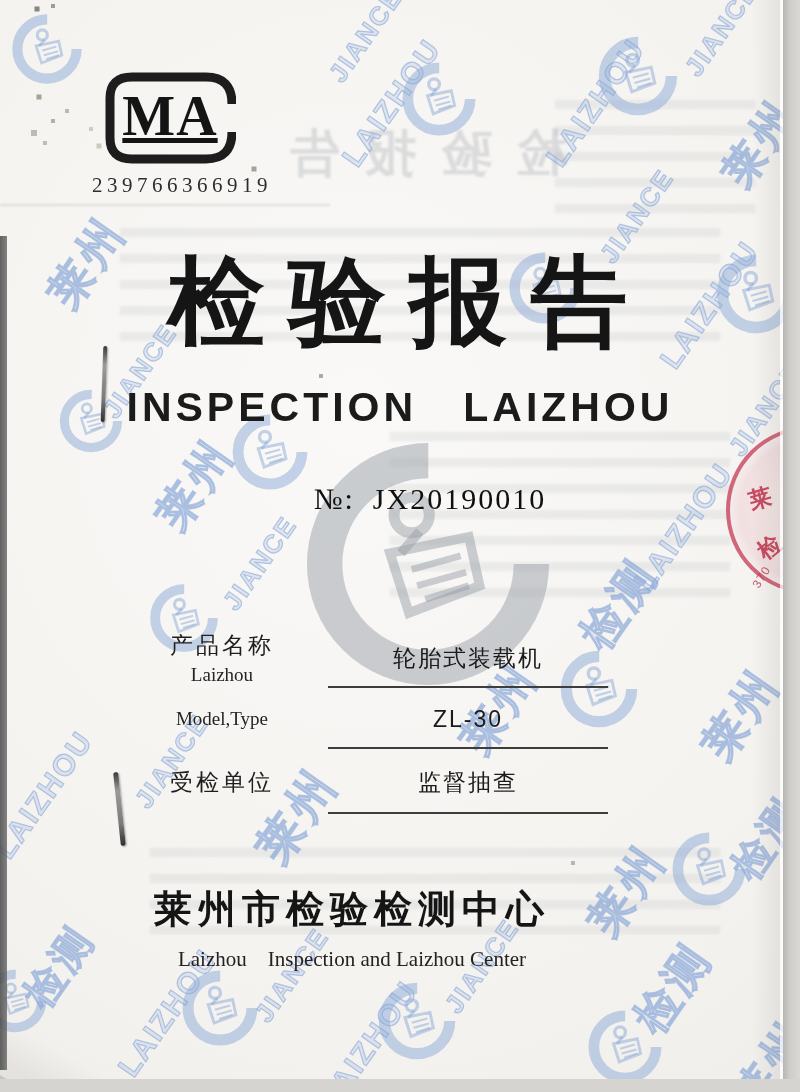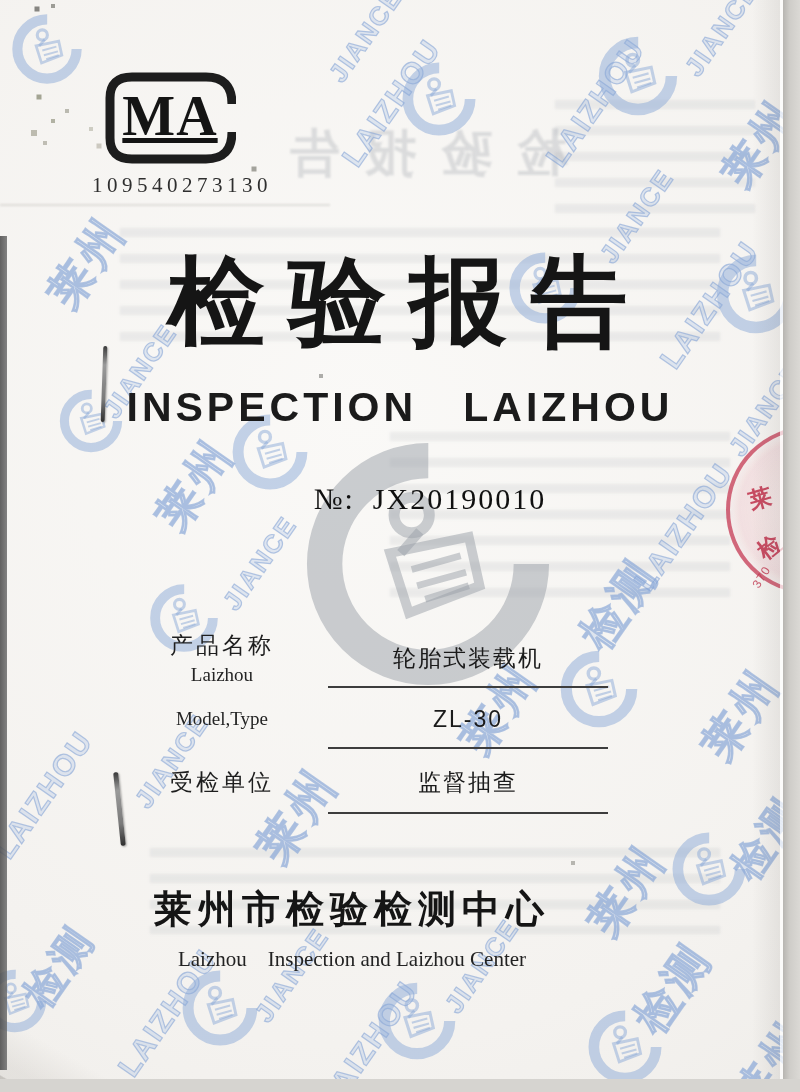--- a/index.html
+++ b/index.html
@@ -185,21 +185,21 @@
 
   <div class="content">
 
     <div class="cma">
       <svg viewBox="0 0 132 100">
         <path d="M128 36 Q128 9 102 9 L28 9 Q6 9 6 30 L6 70 Q6 91 28 91 L102 91 Q128 91 128 64" fill="none" stroke="#1d1d1d" stroke-width="9"></path>
       </svg>
       <span class="cma-letters">MA</span>
     </div>
 
-    <div class="certnum">109540273130</div>
+    <div class="certnum">239766366919</div>
 
     <div class="title-zh">检验报告</div>
     <div class="title-en">INSPECTION   LAIZHOU</div>
 
     <div class="repno">
       <span class="lbl">№:</span><span>JX20190010</span>
     </div>
 
     <div class="form">
       <div class="frow">

